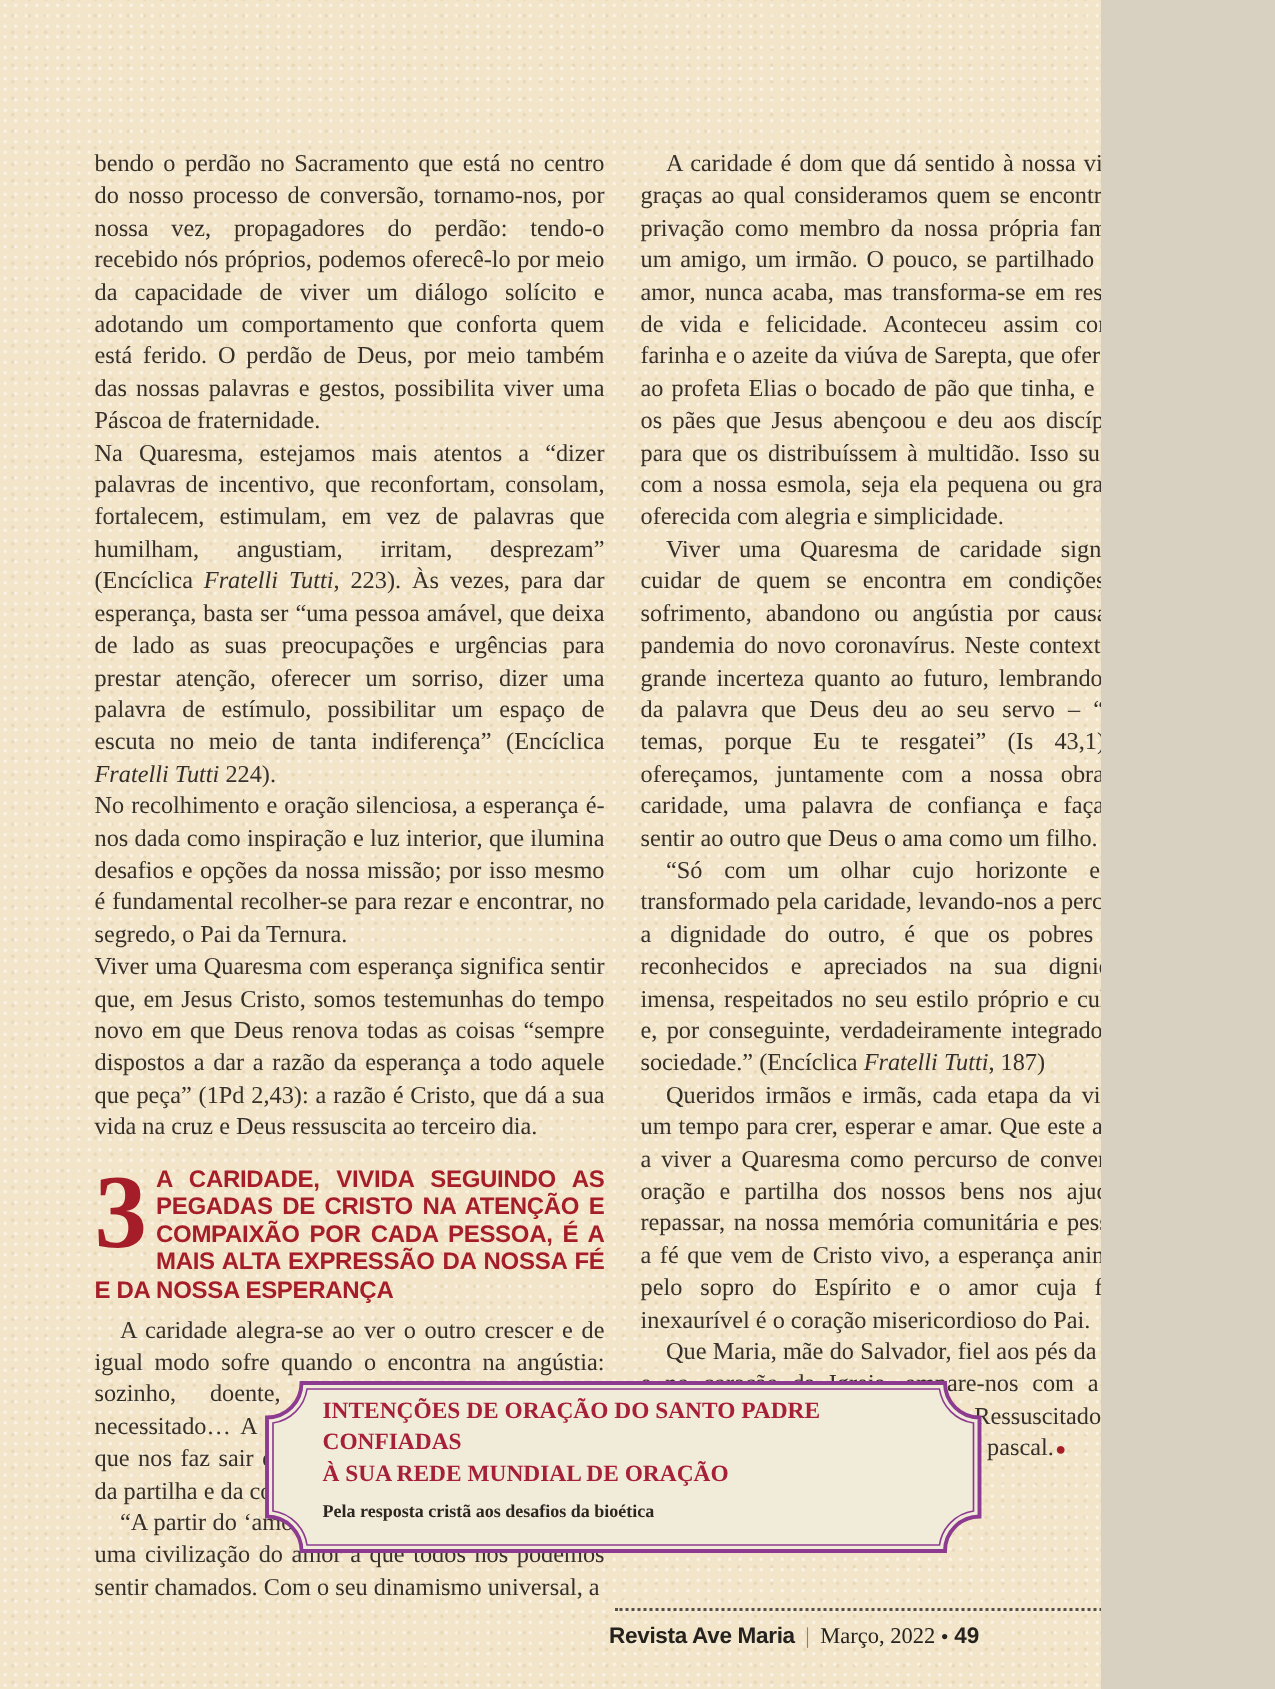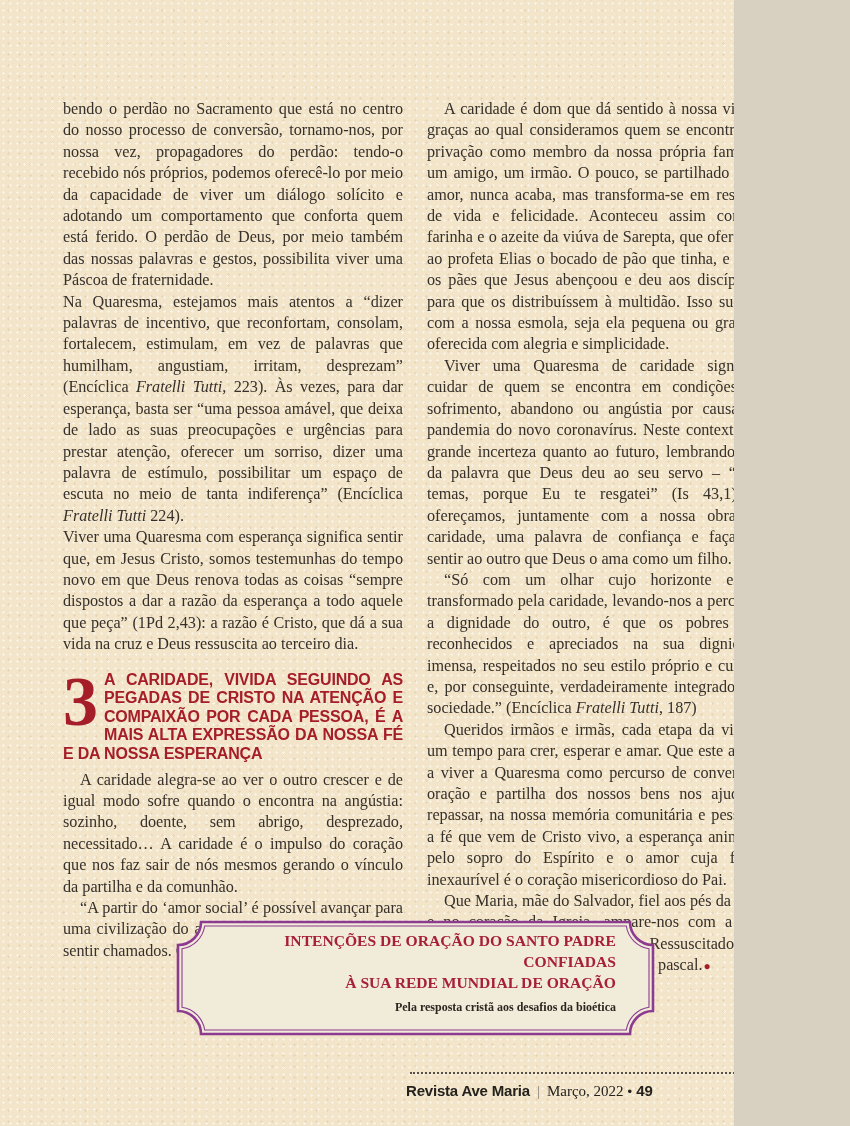--- a/index.html
+++ b/index.html
@@ -24,21 +24,21 @@
     font-family:"Liberation Sans",sans-serif;font-weight:bold;
     font-size:16px;line-height:18.6px;letter-spacing:-0.2px;text-align:justify;
   }
   .heading-num{
     float:left;font-family:"Liberation Serif",serif;font-weight:bold;
     font-size:70px;line-height:55px;margin:3px 8px 0 0;letter-spacing:-2px;
   }
   .end-dot{color:#a51d28;font-size:12px;padding-left:1px;}
   .prayer-box{position:absolute;left:173px;top:917px;width:485px;height:122px;}
   .frame-svg{position:absolute;left:0;top:0;width:485px;height:122px;}
-  .prayer-content{position:relative;text-align:right;padding:13px 42px 0 42px;}
+  .prayer-content{position:relative;text-align:left;padding:13px 42px 0 42px;}
   .prayer-title{
     color:#a6203a;font-weight:bold;font-size:15.6px;line-height:21px;
     font-family:"Liberation Serif",serif;display:block;
   }
   .prayer-subtitle{font-weight:bold;font-size:12px;line-height:21px;margin-top:4px;color:#2b2620;}
   .prayer-text{font-style:italic;font-size:15.6px;line-height:22px;margin-top:3px;color:#3a342d;display:block;}
   .footer-rule{position:absolute;left:410px;top:1072px;width:356px;border-top:2px dotted #57504a;}
   .footer{
     position:absolute;top:1082px;left:406px;width:356px;text-align:left;
     font-size:15px;color:#25211c;white-space:nowrap;
@@ -50,20 +50,21 @@
   .pgnum{font-family:"Liberation Sans",sans-serif;font-weight:bold;}
 </style>
 </head>
 <body>
 
 <div class="page">
 
   <div class="col col-left">
       <p class="para"><span>bendo o perdão no Sacramento que está no centro do nosso processo de conversão, tornamo-nos, por nossa vez, propagadores do perdão: tendo-o recebido nós próprios, podemos oferecê-lo por meio da capacidade de viver um diálogo solícito e adotando um comportamento que conforta quem está ferido. O perdão de Deus, por meio também das nossas palavras e gestos, possibilita viver uma Páscoa de fraternidade.</span></p>
       <p class="para"><span>Na Quaresma, estejamos mais atentos a “dizer palavras de incentivo, que reconfortam, consolam, fortalecem, estimulam, em vez de palavras que humilham, angustiam, irritam, desprezam” (Encíclica </span><em>Fratelli Tutti</em><span>, 223). Às vezes, para dar esperança, basta ser “uma pessoa amável, que deixa de lado as suas preocupações e urgências para prestar atenção, oferecer um sorriso, dizer uma palavra de estímulo, possibilitar um espaço de escuta no meio de tanta indiferença” (Encíclica </span><em>Fratelli Tutti</em><span> 224).</span></p>
+      <p class="para"><span>No recolhimento e oração silenciosa, a esperança é-nos dada como inspiração e luz interior, que ilumina desafios e opções da nossa missão; por isso mesmo é fundamental recolher-se para rezar e encontrar, no segredo, o Pai da Ternura.</span></p>
       <p class="para"><span>Viver uma Quaresma com esperança significa sentir que, em Jesus Cristo, somos testemunhas do tempo novo em que Deus renova todas as coisas “sempre dispostos a dar a razão da esperança a todo aquele que peça” (1Pd 2,43): a razão é Cristo, que dá a sua vida na cruz e Deus ressuscita ao terceiro dia.</span></p>
       <div class="section-heading"><span class="heading-num">3</span><span class="heading-text">A CARIDADE, VIVIDA SEGUINDO AS PEGADAS DE CRISTO NA ATENÇÃO E COMPAIXÃO POR CADA PESSOA, É A MAIS ALTA EXPRESSÃO DA NOSSA FÉ E DA NOSSA ESPERANÇA</span></div>
       <p class="para indent"><span>A caridade alegra-se ao ver o outro crescer e de igual modo sofre quando o encontra na angústia: sozinho, doente, sem abrigo, desprezado, necessitado… A caridade é o impulso do coração que nos faz sair de nós mesmos gerando o vínculo da partilha e da comunhão.</span></p>
       <p class="para indent"><span>“A partir do ‘amor social’ é possível avançar para uma civilização do amor a que todos nós podemos sentir chamados. Com o seu dinamismo universal, a</span></p>
     </div>
   <div class="col col-right">
       <p class="para indent"><span>A caridade é dom que dá sentido à nossa vida e graças ao qual consideramos quem se encontra na privação como membro da nossa própria família, um amigo, um irmão. O pouco, se partilhado com amor, nunca acaba, mas transforma-se em reserva de vida e felicidade. Aconteceu assim com a farinha e o azeite da viúva de Sarepta, que ofereceu ao profeta Elias o bocado de pão que tinha, e com os pães que Jesus abençoou e deu aos discípulos para que os distribuíssem à multidão. Isso sucede com a nossa esmola, seja ela pequena ou grande, oferecida com alegria e simplicidade.</span></p>
       <p class="para indent"><span>Viver uma Quaresma de caridade significa cuidar de quem se encontra em condições de sofrimento, abandono ou angústia por causa da pandemia do novo coronavírus. Neste contexto de grande incerteza quanto ao futuro, lembrando-nos da palavra que Deus deu ao seu servo – “Não temas, porque Eu te resgatei” (Is 43,1) –, ofereçamos, juntamente com a nossa obra de caridade, uma palavra de confiança e façamos sentir ao outro que Deus o ama como um filho.</span></p>
       <p class="para indent"><span>“Só com um olhar cujo horizonte esteja transformado pela caridade, levando-nos a perceber a dignidade do outro, é que os pobres são reconhecidos e apreciados na sua dignidade imensa, respeitados no seu estilo próprio e cultura e, por conseguinte, verdadeiramente integrados na sociedade.” (Encíclica </span><em>Fratelli Tutti</em><span>, 187)</span></p>
       <p class="para indent"><span>Queridos irmãos e irmãs, cada etapa da vida é um tempo para crer, esperar e amar. Que este apelo a viver a Quaresma como percurso de conversão, oração e partilha dos nossos bens nos ajude a repassar, na nossa memória comunitária e pessoal, a fé que vem de Cristo vivo, a esperança animada pelo sopro do Espírito e o amor cuja fonte inexaurível é o coração misericordioso do Pai.</span></p>

